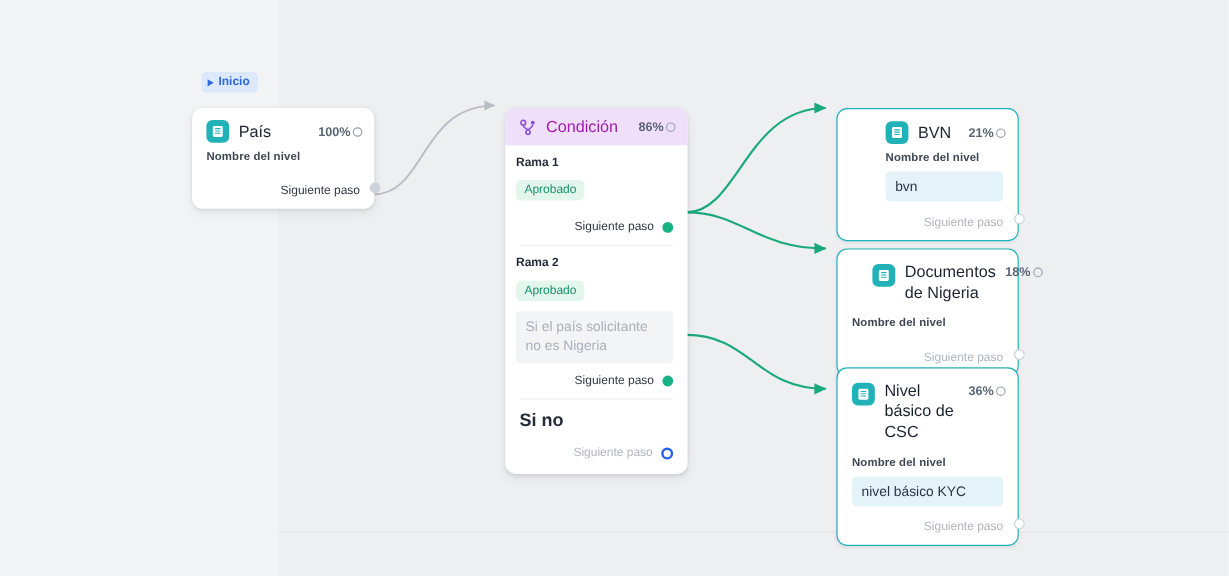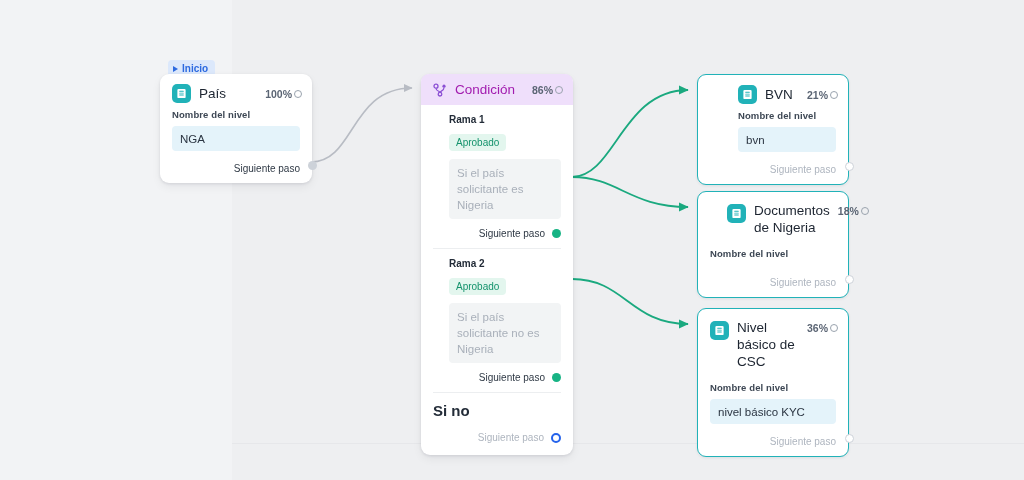--- a/index.html
+++ b/index.html
@@ -31,20 +31,21 @@
     position: absolute; left: 0; top: 0; width: 1024px; height: 480px;
     pointer-events: none;
   }
 
   
   .node {
     position: absolute;
     background: #ffffff;
     border-radius: 9px;
     box-shadow: 0 1px 3px rgba(16,24,40,.10), 0 4px 10px rgba(16,24,40,.06);
+    margin-top: 16px;
   }
   .node.selected {
     border: 1.6px solid #21b2b8;
     box-shadow: 0 1px 3px rgba(16,24,40,.08);
   }
 
   .node-head {
     display: flex; align-items: center; gap: 8px;
     padding: 10px 10px 4px 12px;
   }
@@ -120,21 +121,21 @@
     display: flex; align-items: center; gap: 4px;
   }
   .play-tri {
     width: 0; height: 0;
     border-left: 5px solid #2d6ae0;
     border-top: 3.5px solid transparent;
     border-bottom: 3.5px solid transparent;
   }
 
   
-  .branch { padding: 9px 12px 0 28px; }
+  .branch { padding: 9px 12px 0 9px; }
   .branch-name { font-size: 10px; font-weight: 700; color: #232c38; margin-bottom: 7px; }
   .badge-approved {
     display: inline-block;
     background: #e3f6ee; color: #14936c;
     font-size: 10px; border-radius: 4px;
     padding: 3px 7px; margin-bottom: 8px;
   }
   .cond-expr {
     background: #f2f4f5;
     border-radius: 4px;
@@ -192,21 +193,20 @@
         </svg>
       </span>
       <span class="node-title">País</span>
       <span class="pct">
         <span>100%</span>
         <span class="info-dot"></span>
       </span>
     </div>
     <div class="node-body">
       <div class="field-label">Nombre del nivel</div>
-      <div class="field-input">NGA</div>
     </div>
     <div class="node-foot">
       <span class="foot-label">Siguiente paso</span>
     </div>
     <span class="handle gray edge-handle" style="right:-5px; bottom:13px;"></span>
   </div>
 
   <div class="node" style="left:421px; top:74px; width:152px;">
     <div class="node-head purple">
       <svg width="14" height="14" viewBox="0 0 14 14">
@@ -218,21 +218,20 @@
       <span class="node-title purple">Condición</span>
       <span class="pct">
         <span>86%</span>
         <span class="info-dot"></span>
       </span>
     </div>
 
     <div class="branch">
       <div class="branch-name">Rama 1</div>
       <div class="badge-approved">Aprobado</div>
-      <div class="cond-expr">Si el país solicitante es Nigeria</div>
     </div>
     <div class="branch-foot">
       <span class="foot-label">Siguiente paso</span>
       <span class="handle green"></span>
     </div>
     <div class="divider"></div>
 
     <div class="branch">
       <div class="branch-name">Rama 2</div>
       <div class="badge-approved">Aprobado</div>
@@ -295,21 +294,21 @@
     </div>
     <div class="node-body" style="padding-top:8px;">
       <div class="field-label">Nombre del nivel</div>
     </div>
     <div class="node-foot">
       <span class="foot-label muted">Siguiente paso</span>
     </div>
     <span class="handle grayring edge-handle" style="right:-6px; bottom:13px;"></span>
   </div>
 
-  <div class="node selected" style="left:697px; top:308px; width:152px;">
+  <div class="node selected" style="left:697px; top:290px; width:152px;">
     <div class="node-head" style="align-items:flex-start;">
       <span class="node-icon" style="margin-top:2px;">
         <svg width="11" height="11" viewBox="0 0 12 12">
           <rect x="1.5" y="1" width="9" height="10" rx="1.3" fill="#ffffff"></rect>
           <rect x="3.4" y="3" width="5.2" height="1" rx=".5" fill="#21b2b8"></rect>
           <rect x="3.4" y="5.1" width="5.2" height="1" rx=".5" fill="#21b2b8"></rect>
           <rect x="3.4" y="7.2" width="5.2" height="1" rx=".5" fill="#21b2b8"></rect>
         </svg>
       </span>
       <span class="node-title">Nivel básico de CSC</span>

